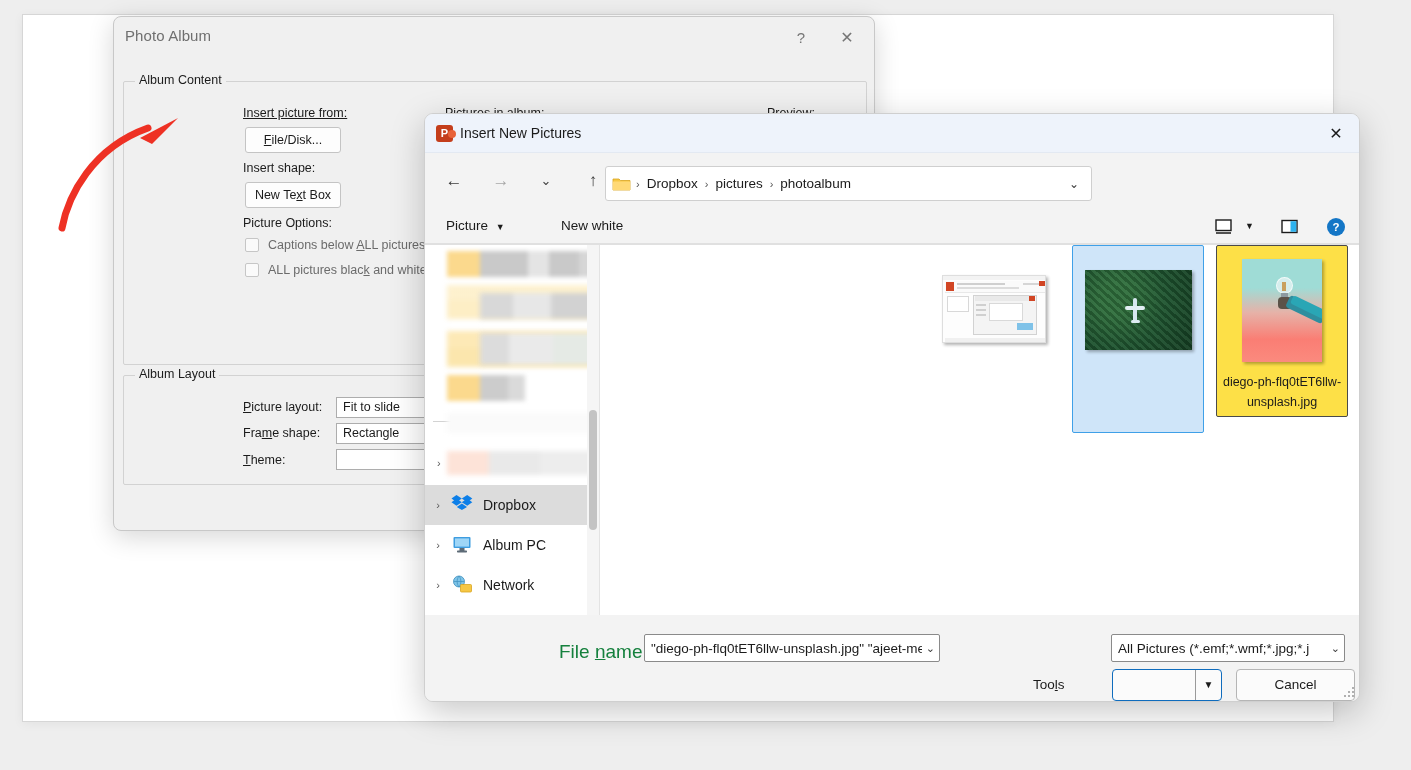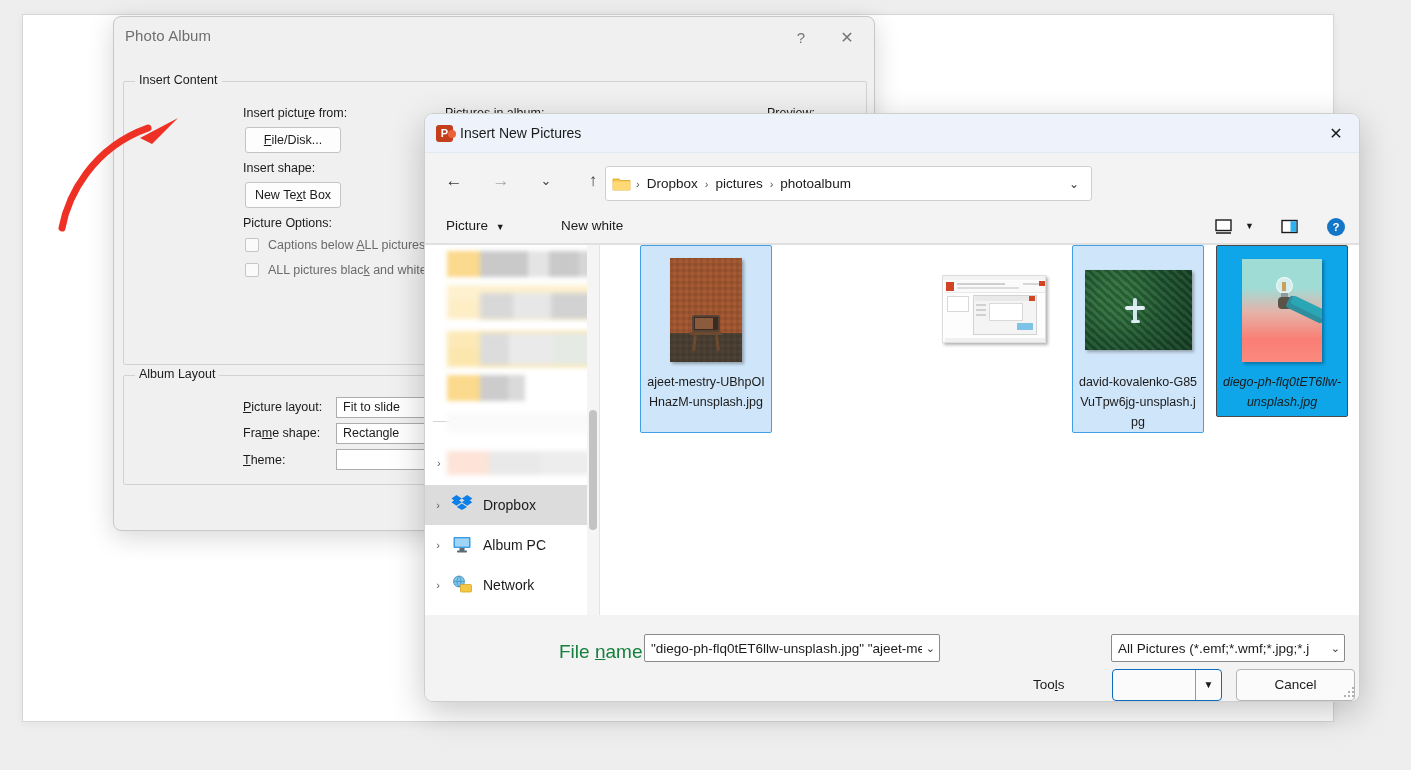--- a/index.html
+++ b/index.html
@@ -173,21 +173,21 @@
 
   #filepane{
     position:absolute; left:176px; top:0; width:760px; height:371px;
     background:#fff; padding:10px 8px;
   }
   .tile{
     position:absolute; width:132px; height:188px; border-radius:2px;
     display:flex; flex-direction:column; align-items:center;
   }
   .tile.sel{ background:#cfe5f9; border:1px solid #3fa0e8; }
-  .tile.focus{ background:#0ea5e9; border:1px solid #4a4a4a;font-style:italic; }
+  .tile.focus{ background:#fde047; border:1px solid #4a4a4a; }
   .thumb-wrap{
     width:132px; height:120px; display:flex; align-items:center; justify-content:center;
     margin-top:4px;
   }
   .thumb{ box-shadow:2px 2px 3px rgba(0,0,0,.3); }
   .tile-name{
     font-size:12.5px; color:#1b1b1b; text-align:center; line-height:20px;
     width:120px; word-break:break-all; margin-top:2px;
   }
 
@@ -242,24 +242,24 @@
 
 <div id="photo-album">
 
   <div id="pa-titlebar">
     <div id="pa-title">Photo Album</div>
     <div id="pa-help" class="pa-tb-btn">?</div>
     <div id="pa-close" class="pa-tb-btn">✕</div>
   </div>
 
   <div id="grp-content" class="groupbox">
-    <span class="group-legend">Insert Content</span>
-  </div>
-
-  <div class="lbl" style="left:129px; top:89px;">Insert pictu<span class="u">r</span>e from:</div>
+    <span class="group-legend">Album Content</span>
+  </div>
+
+  <div class="lbl" style="left:129px; top:89px;text-decoration:underline;">Insert pictu<span class="u">r</span>e from:</div>
   <div class="winbtn" style="left:131px; top:110px; width:96px; height:26px; line-height:24px;"><span class="u">F</span>ile/Disk...</div>
 
   <div class="lbl" style="left:129px; top:144px;">Insert shape:</div>
   <div class="winbtn" style="left:131px; top:165px; width:96px; height:26px; line-height:24px;">New Te<span class="u">x</span>t Box</div>
 
   <div class="lbl" style="left:129px; top:199px;">Picture Options:</div>
 
   <div class="chk-row" style="left:131px; top:221px;">
     <span class="chk"></span>
     <span class="chk-lbl">Captions below <span class="u">A</span>LL pictures</span>
@@ -408,33 +408,20 @@
         </span>
         <span class="nav-lbl">Network</span>
       </div>
 
       <div id="nav-scrolltrack"></div>
       <div id="nav-scrollbar"></div>
     </div>
 
     <div id="filepane">
 
-      <div class="tile sel" style="left:39px; top:0px;">
-        <div class="thumb-wrap">
-          <div class="thumb" style="width:72px;height:104px;background:linear-gradient(180deg,#a85a33 0 72%,#4d4234 72% 100%);position:relative;">
-            <div style="position:absolute;inset:0;background:repeating-linear-gradient(0deg,rgba(0,0,0,.07) 0 3px,transparent 3px 6px),repeating-linear-gradient(90deg,rgba(0,0,0,.07) 0 3px,transparent 3px 6px);"></div>
-            <div style="position:absolute;left:22px;top:57px;width:28px;height:17px;background:#3a2c22;border:2px solid #5a4334;border-radius:2px;"></div>
-            <div style="position:absolute;left:25px;top:60px;width:18px;height:11px;background:#8a5b3d;"></div>
-            <div style="position:absolute;left:20px;top:74px;width:32px;height:3px;background:#6b4a30;"></div>
-            <div style="position:absolute;left:23px;top:77px;width:3px;height:16px;background:#6b4a30;transform:rotate(6deg);"></div>
-            <div style="position:absolute;left:46px;top:77px;width:3px;height:16px;background:#6b4a30;transform:rotate(-6deg);"></div>
-          </div>
-        </div>
-        <div class="tile-name">ajeet-mestry-UBhpOIHnazM-unsplash.jpg</div>
-      </div>
 
 
       <div class="tile" style="left:327px; top:0px;">
         <div class="thumb-wrap">
           <div class="thumb" style="width:104px;height:68px;background:#fdfdfd;border:1px solid #dedede;position:relative;overflow:hidden;">
             <div style="position:absolute;left:0;top:0;width:104px;height:4px;background:#f3f3f3;"></div>
             <div style="position:absolute;left:2px;top:5px;width:100px;height:12px;background:#fafafa;border-bottom:1px solid #e8e8e8;"></div>
             <div style="position:absolute;left:3px;top:6px;width:8px;height:9px;background:#d14524;"></div>
             <div style="position:absolute;left:14px;top:7px;width:48px;height:2px;background:#cfcfcf;"></div>
             <div style="position:absolute;left:14px;top:11px;width:62px;height:2px;background:#dcdcdc;"></div>
@@ -456,21 +443,20 @@
 
       <div class="tile sel" style="left:471px; top:0px;">
         <div class="thumb-wrap">
           <div class="thumb" style="width:107px;height:80px;background:radial-gradient(circle at 30% 35%,#2f6f3c 0 18%,#1f5530 52%,#143d22 100%);position:relative;overflow:hidden;">
             <div style="position:absolute;inset:0;background:repeating-linear-gradient(42deg,rgba(0,0,0,.16) 0 3px,rgba(255,255,255,.05) 3px 6px);"></div>
             <div style="position:absolute;left:48px;top:28px;width:4px;height:24px;background:#d6e8ef;border-radius:2px;"></div>
             <div style="position:absolute;left:40px;top:36px;width:20px;height:3.5px;background:#e2eff4;border-radius:2px;"></div>
             <div style="position:absolute;left:46px;top:50px;width:9px;height:2.5px;background:#dfeef4;border-radius:2px;"></div>
           </div>
         </div>
-        <div class="tile-name">david-kovalenko-G85VuTpw6jg-unsplash.jpg</div>
       </div>
 
       <div class="tile focus" style="left:615px; top:0px; height:172px;">
         <div class="thumb-wrap">
           <div class="thumb" style="width:80px;height:103px;background:linear-gradient(180deg,#9fdcd6 0 28%,#e6b2a8 52%,#fa7e74 78%,#fb8a7e 100%);position:relative;overflow:hidden;">
             <div style="position:absolute;left:34px;top:18px;width:17px;height:17px;border-radius:50%;background:rgba(222,240,240,.88);border:1px solid rgba(255,255,255,.7);"></div>
             <div style="position:absolute;left:40px;top:23px;width:4px;height:9px;background:#c9a05e;"></div>
             <div style="position:absolute;left:39px;top:34px;width:7px;height:5px;background:#8d9aa0;"></div>
             <div style="position:absolute;left:36px;top:38px;width:14px;height:12px;background:#5b5248;border-radius:4px;"></div>
             <div style="position:absolute;left:44px;top:44px;width:40px;height:13px;background:#2f8e9e;transform:rotate(26deg);border-radius:3px;"></div>

